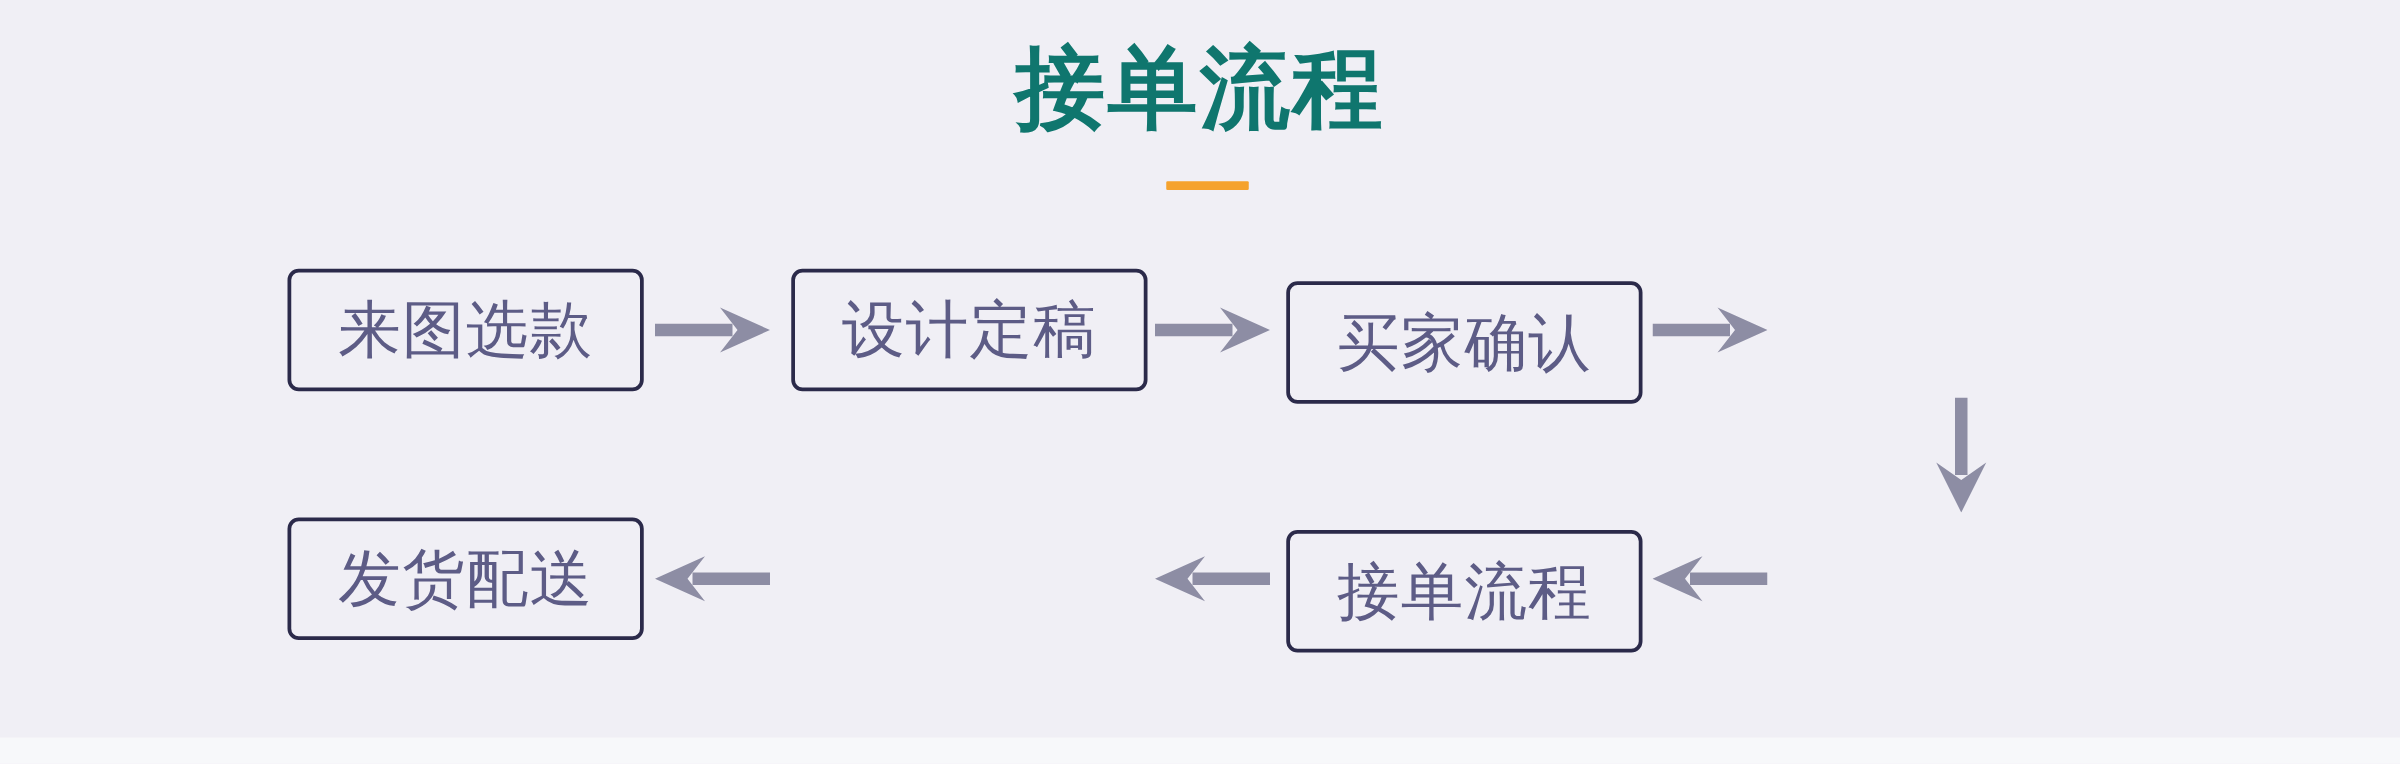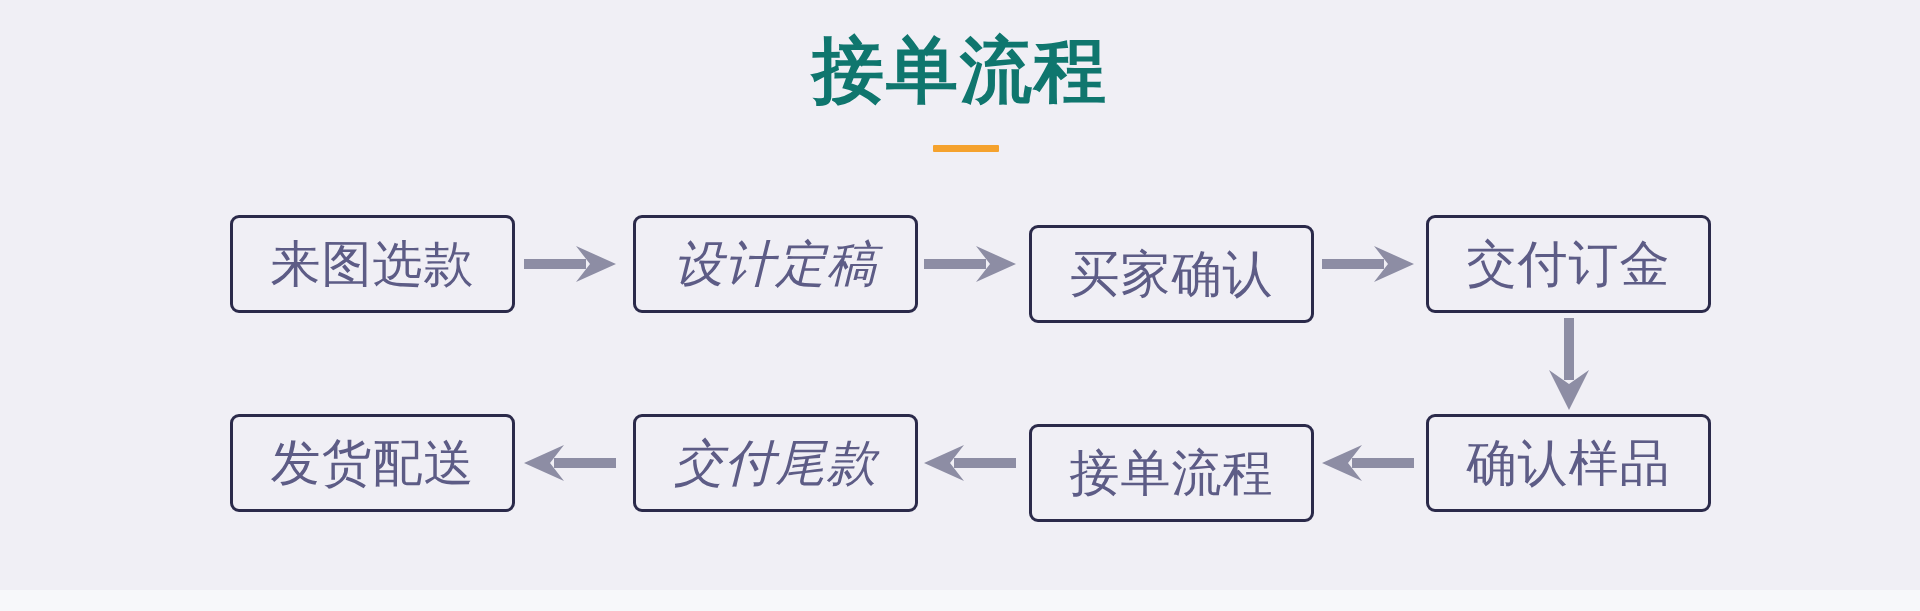--- a/index.html
+++ b/index.html
@@ -76,21 +76,21 @@
     letter-spacing: 1px;
     font-family: "Liberation Serif", "DejaVu Serif", serif;
     white-space: nowrap;
   }
 
   
   .r1 { top: 215px; }
   .r2 { top: 414px; }
 
   .c1 { left: 230px; }
-  .c2 { left: 633px; font-style: italic; }
+  .c2 { left: 633px; }
   .c3 { left: 1029px; margin-top: 10px; }
   .c4 { left: 1426px; }
 
   
   .arrow-h {
     position: absolute;
     width: 92px;
     height: 44px;
     top: 242px;
   }
@@ -114,21 +114,20 @@
   <div class="bottom-band"></div>
 
   <div class="title-wrap">
     <div class="title">接单流程</div>
   </div>
   <div class="title-rule"></div>
 
   <div class="node r1 c1">来图选款</div>
   <div class="node r1 c2">设计定稿</div>
   <div class="node r1 c3">买家确认</div>
-  <div class="node r1 c4">交付订金</div>
 
   <div class="arrow-h ah1">
     <svg width="92" height="44" viewBox="0 0 92 44" xmlns="http://www.w3.org/2000/svg">
       <rect class="arrow-shape" x="0" y="17" width="62" height="10"></rect>
       <polygon class="arrow-shape" points="52,4 92,22 52,40 66,22"></polygon>
     </svg>
   </div>
   <div class="arrow-h ah2">
     <svg width="92" height="44" viewBox="0 0 92 44" xmlns="http://www.w3.org/2000/svg">
       <rect class="arrow-shape" x="0" y="17" width="62" height="10"></rect>
@@ -143,23 +142,21 @@
   </div>
 
   <div class="av1">
     <svg width="50" height="92" viewBox="0 0 50 92" xmlns="http://www.w3.org/2000/svg">
       <rect class="arrow-shape" x="20" y="0" width="10" height="62"></rect>
       <polygon class="arrow-shape" points="5,52 25,92 45,52 25,66"></polygon>
     </svg>
   </div>
 
   <div class="node r2 c1">发货配送</div>
-  <div class="node r2 c2">交付尾款</div>
   <div class="node r2 c3">接单流程</div>
-  <div class="node r2 c4">确认样品</div>
 
   <div class="arrow-h row2 ah1">
     <svg width="92" height="44" viewBox="0 0 92 44" xmlns="http://www.w3.org/2000/svg">
       <rect class="arrow-shape" x="30" y="17" width="62" height="10"></rect>
       <polygon class="arrow-shape" points="40,4 0,22 40,40 26,22"></polygon>
     </svg>
   </div>
   <div class="arrow-h row2 ah2">
     <svg width="92" height="44" viewBox="0 0 92 44" xmlns="http://www.w3.org/2000/svg">
       <rect class="arrow-shape" x="30" y="17" width="62" height="10"></rect>

